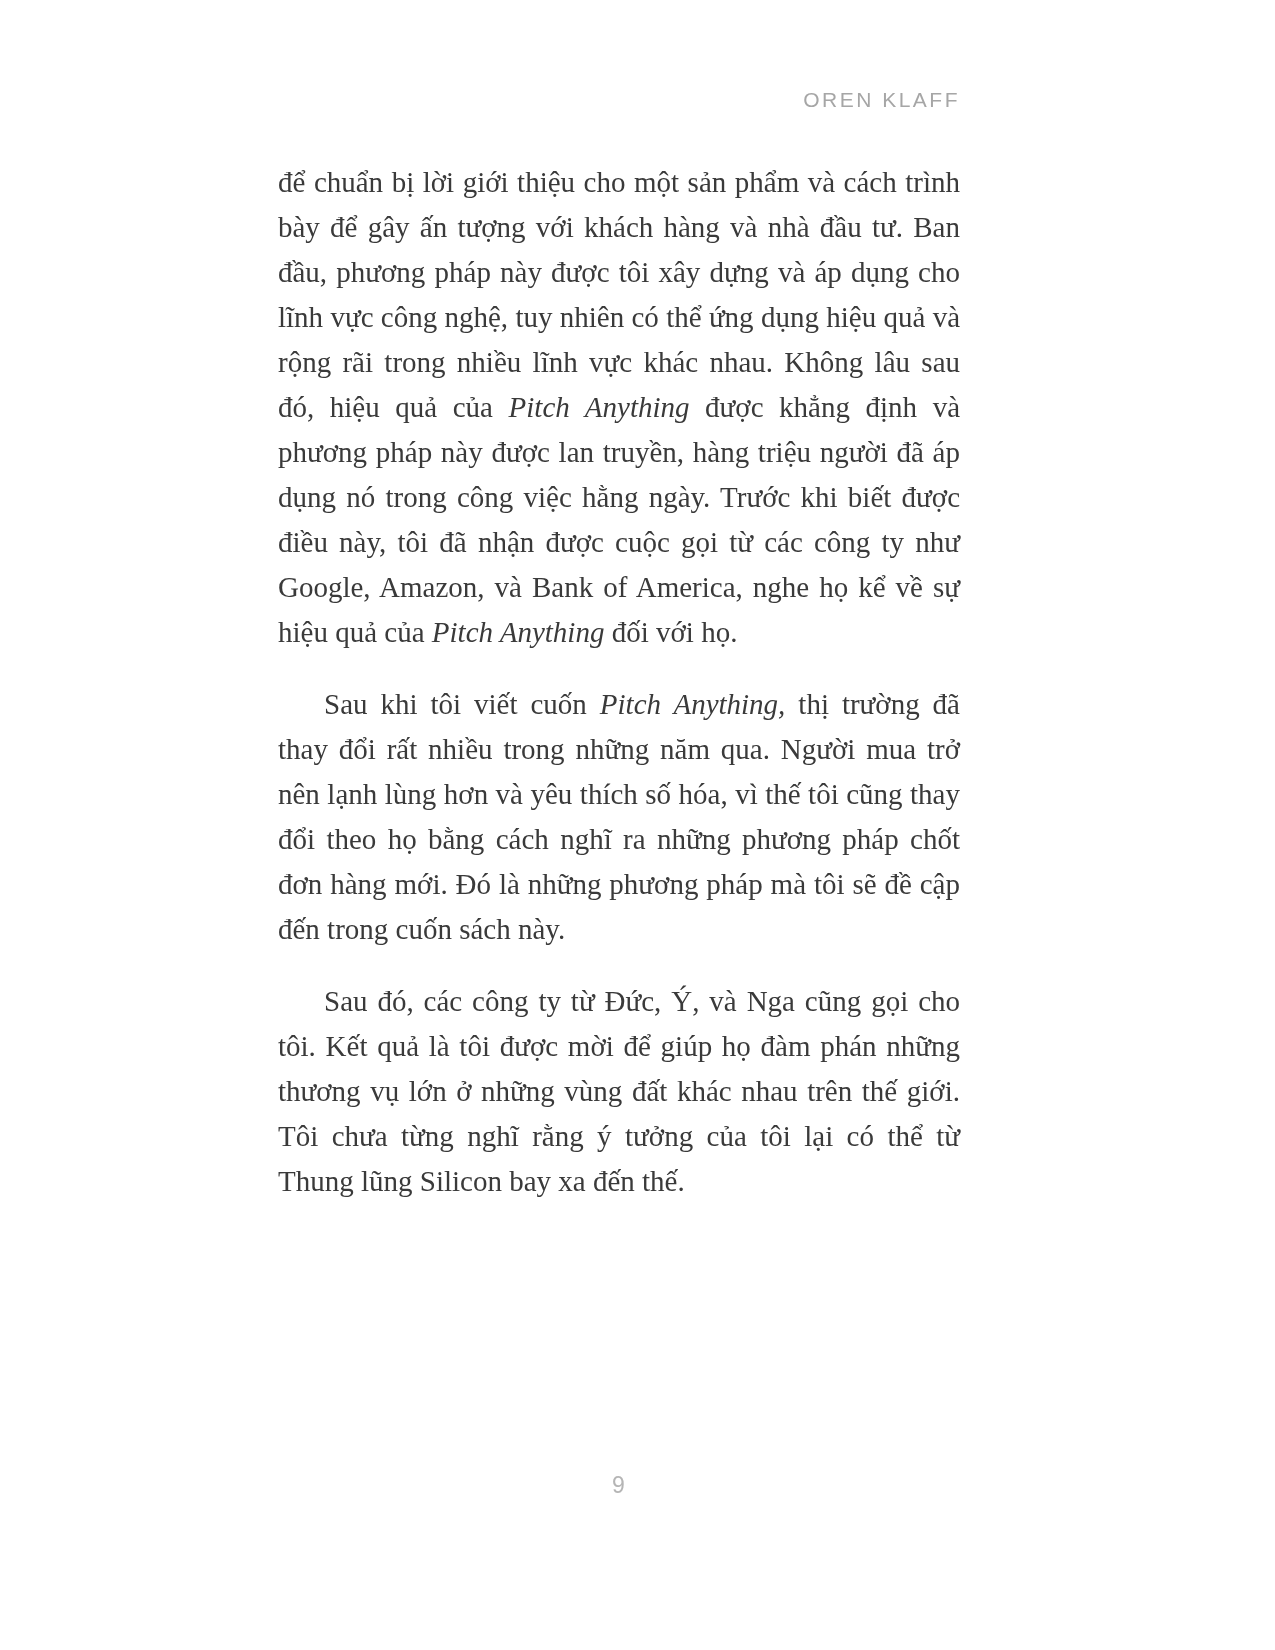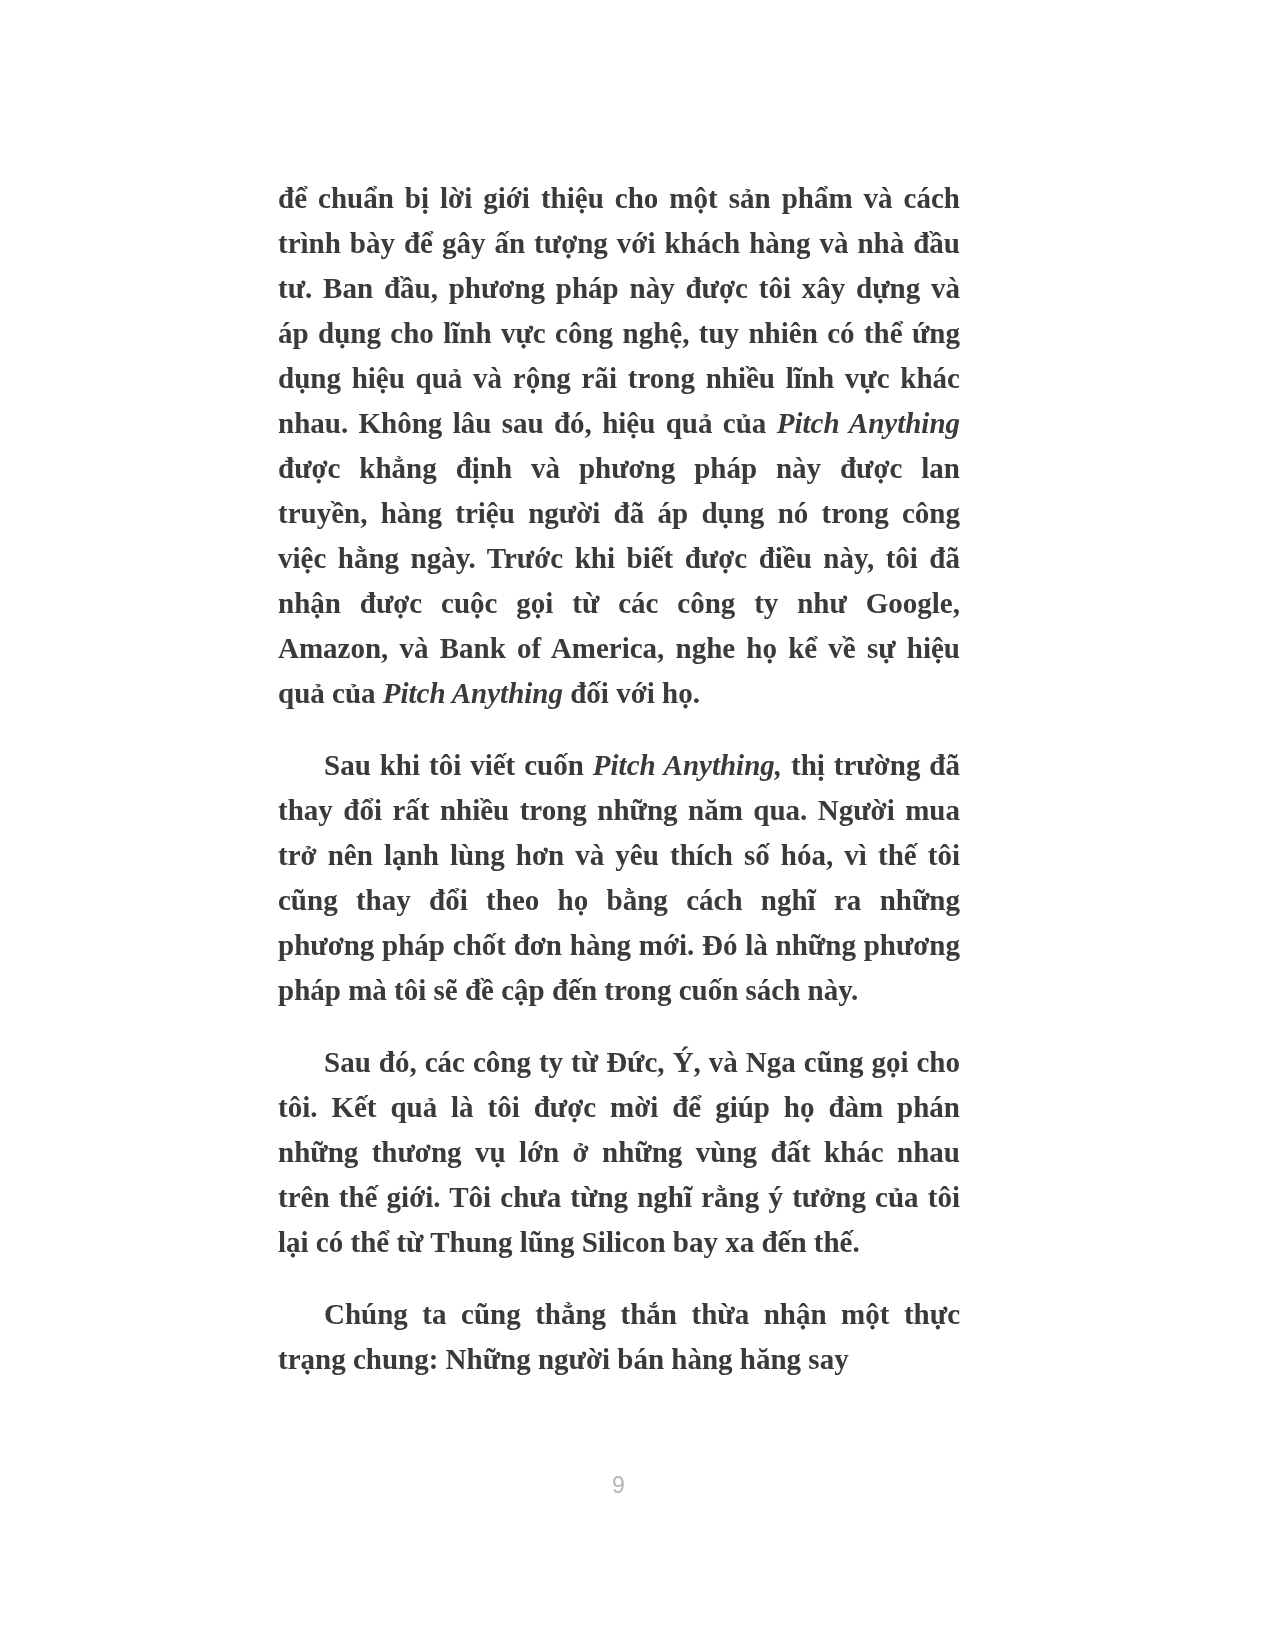--- a/index.html
+++ b/index.html
@@ -30,24 +30,23 @@
   }
   .author {
     font-family: "Liberation Sans", "DejaVu Sans", sans-serif;
     font-size: 21px;
     letter-spacing: 2.5px;
     color: var(--muted);
     font-weight: 400;
   }
   .text-block {
     position: absolute;
-    top: 176px;
+    top: 160px;
     left: 278px;
     width: 682px;
-    font-weight: bold;
   }
   .para {
     font-size: 29px;
     line-height: 45px;
     text-align: justify;
     color: var(--text);
     margin-bottom: 27px;
   }
   .para.indent {
     text-indent: 46px;
@@ -70,25 +69,27 @@
     font-size: 23px;
     color: var(--pagenum);
     letter-spacing: 1px;
   }
 </style>
 </head>
 <body>
 
 <div class="page">
 
+  <header class="page-header">
+    <span class="author">OREN KLAFF</span>
+  </header>
 
   <main class="text-block" id="paragraphs">
       <p class="para"><span>để chuẩn bị lời giới thiệu cho một sản phẩm và cách trình bày để gây ấn tượng với khách hàng và nhà đầu tư. Ban đầu, phương pháp này được tôi xây dựng và áp dụng cho lĩnh vực công nghệ, tuy nhiên có thể ứng dụng hiệu quả và rộng rãi trong nhiều lĩnh vực khác nhau. Không lâu sau đó, hiệu quả của </span><span class="italic">Pitch Anything</span><span> được khẳng định và phương pháp này được lan truyền, hàng triệu người đã áp dụng nó trong công việc hằng ngày. Trước khi biết được điều này, tôi đã nhận được cuộc gọi từ các công ty như Google, Amazon, và Bank of America, nghe họ kể về sự hiệu quả của </span><span class="italic">Pitch Anything</span><span> đối với họ.</span></p>
       <p class="para indent"><span>Sau khi tôi viết cuốn </span><span class="italic">Pitch Anything,</span><span> thị trường đã thay đổi rất nhiều trong những năm qua. Người mua trở nên lạnh lùng hơn và yêu thích số hóa, vì thế tôi cũng thay đổi theo họ bằng cách nghĩ ra những phương pháp chốt đơn hàng mới. Đó là những phương pháp mà tôi sẽ đề cập đến trong cuốn sách này.</span></p>
       <p class="para indent"><span>Sau đó, các công ty từ Đức, Ý, và Nga cũng gọi cho tôi. Kết quả là tôi được mời để giúp họ đàm phán những thương vụ lớn ở những vùng đất khác nhau trên thế giới. Tôi chưa từng nghĩ rằng ý tưởng của tôi lại có thể từ Thung lũng Silicon bay xa đến thế.</span></p>
-      <p class="para indent"><span>Chúng ta cũng thẳng thắn thừa nhận một thực trạng chung: Những người bán hàng hăng say</span></p>
     </main>
 
   <footer class="page-footer">
     <span class="page-number">9</span>
   </footer>
 
 </div>
 
 </body></html>

